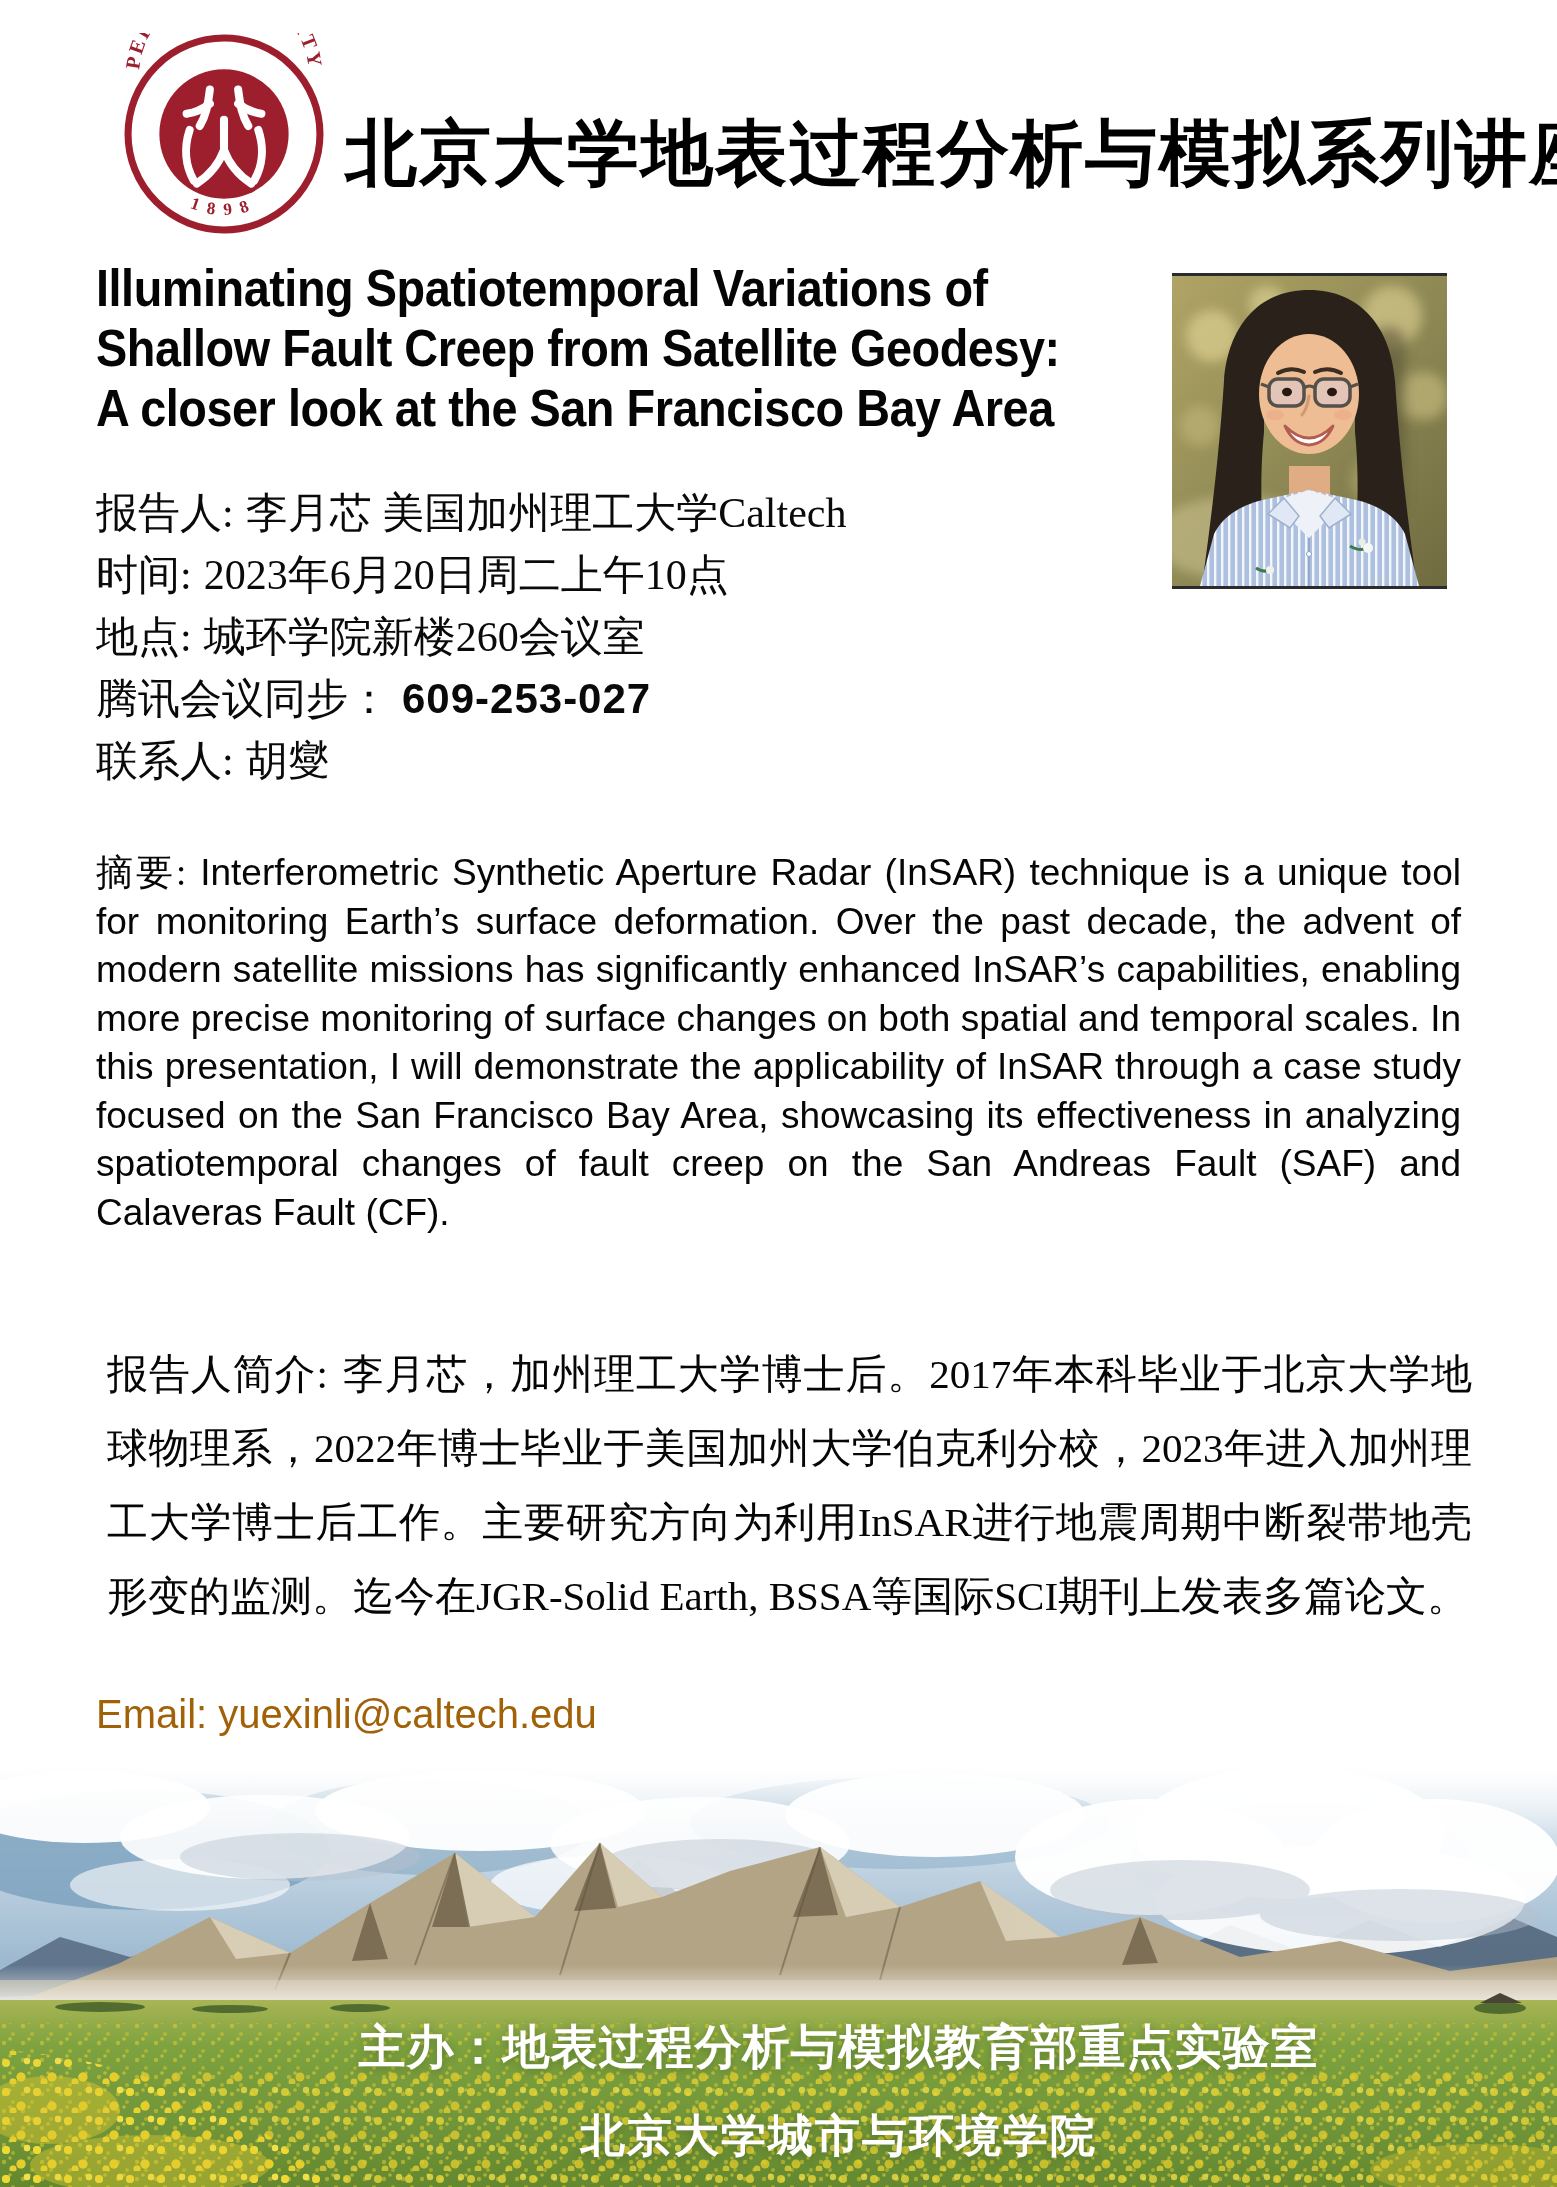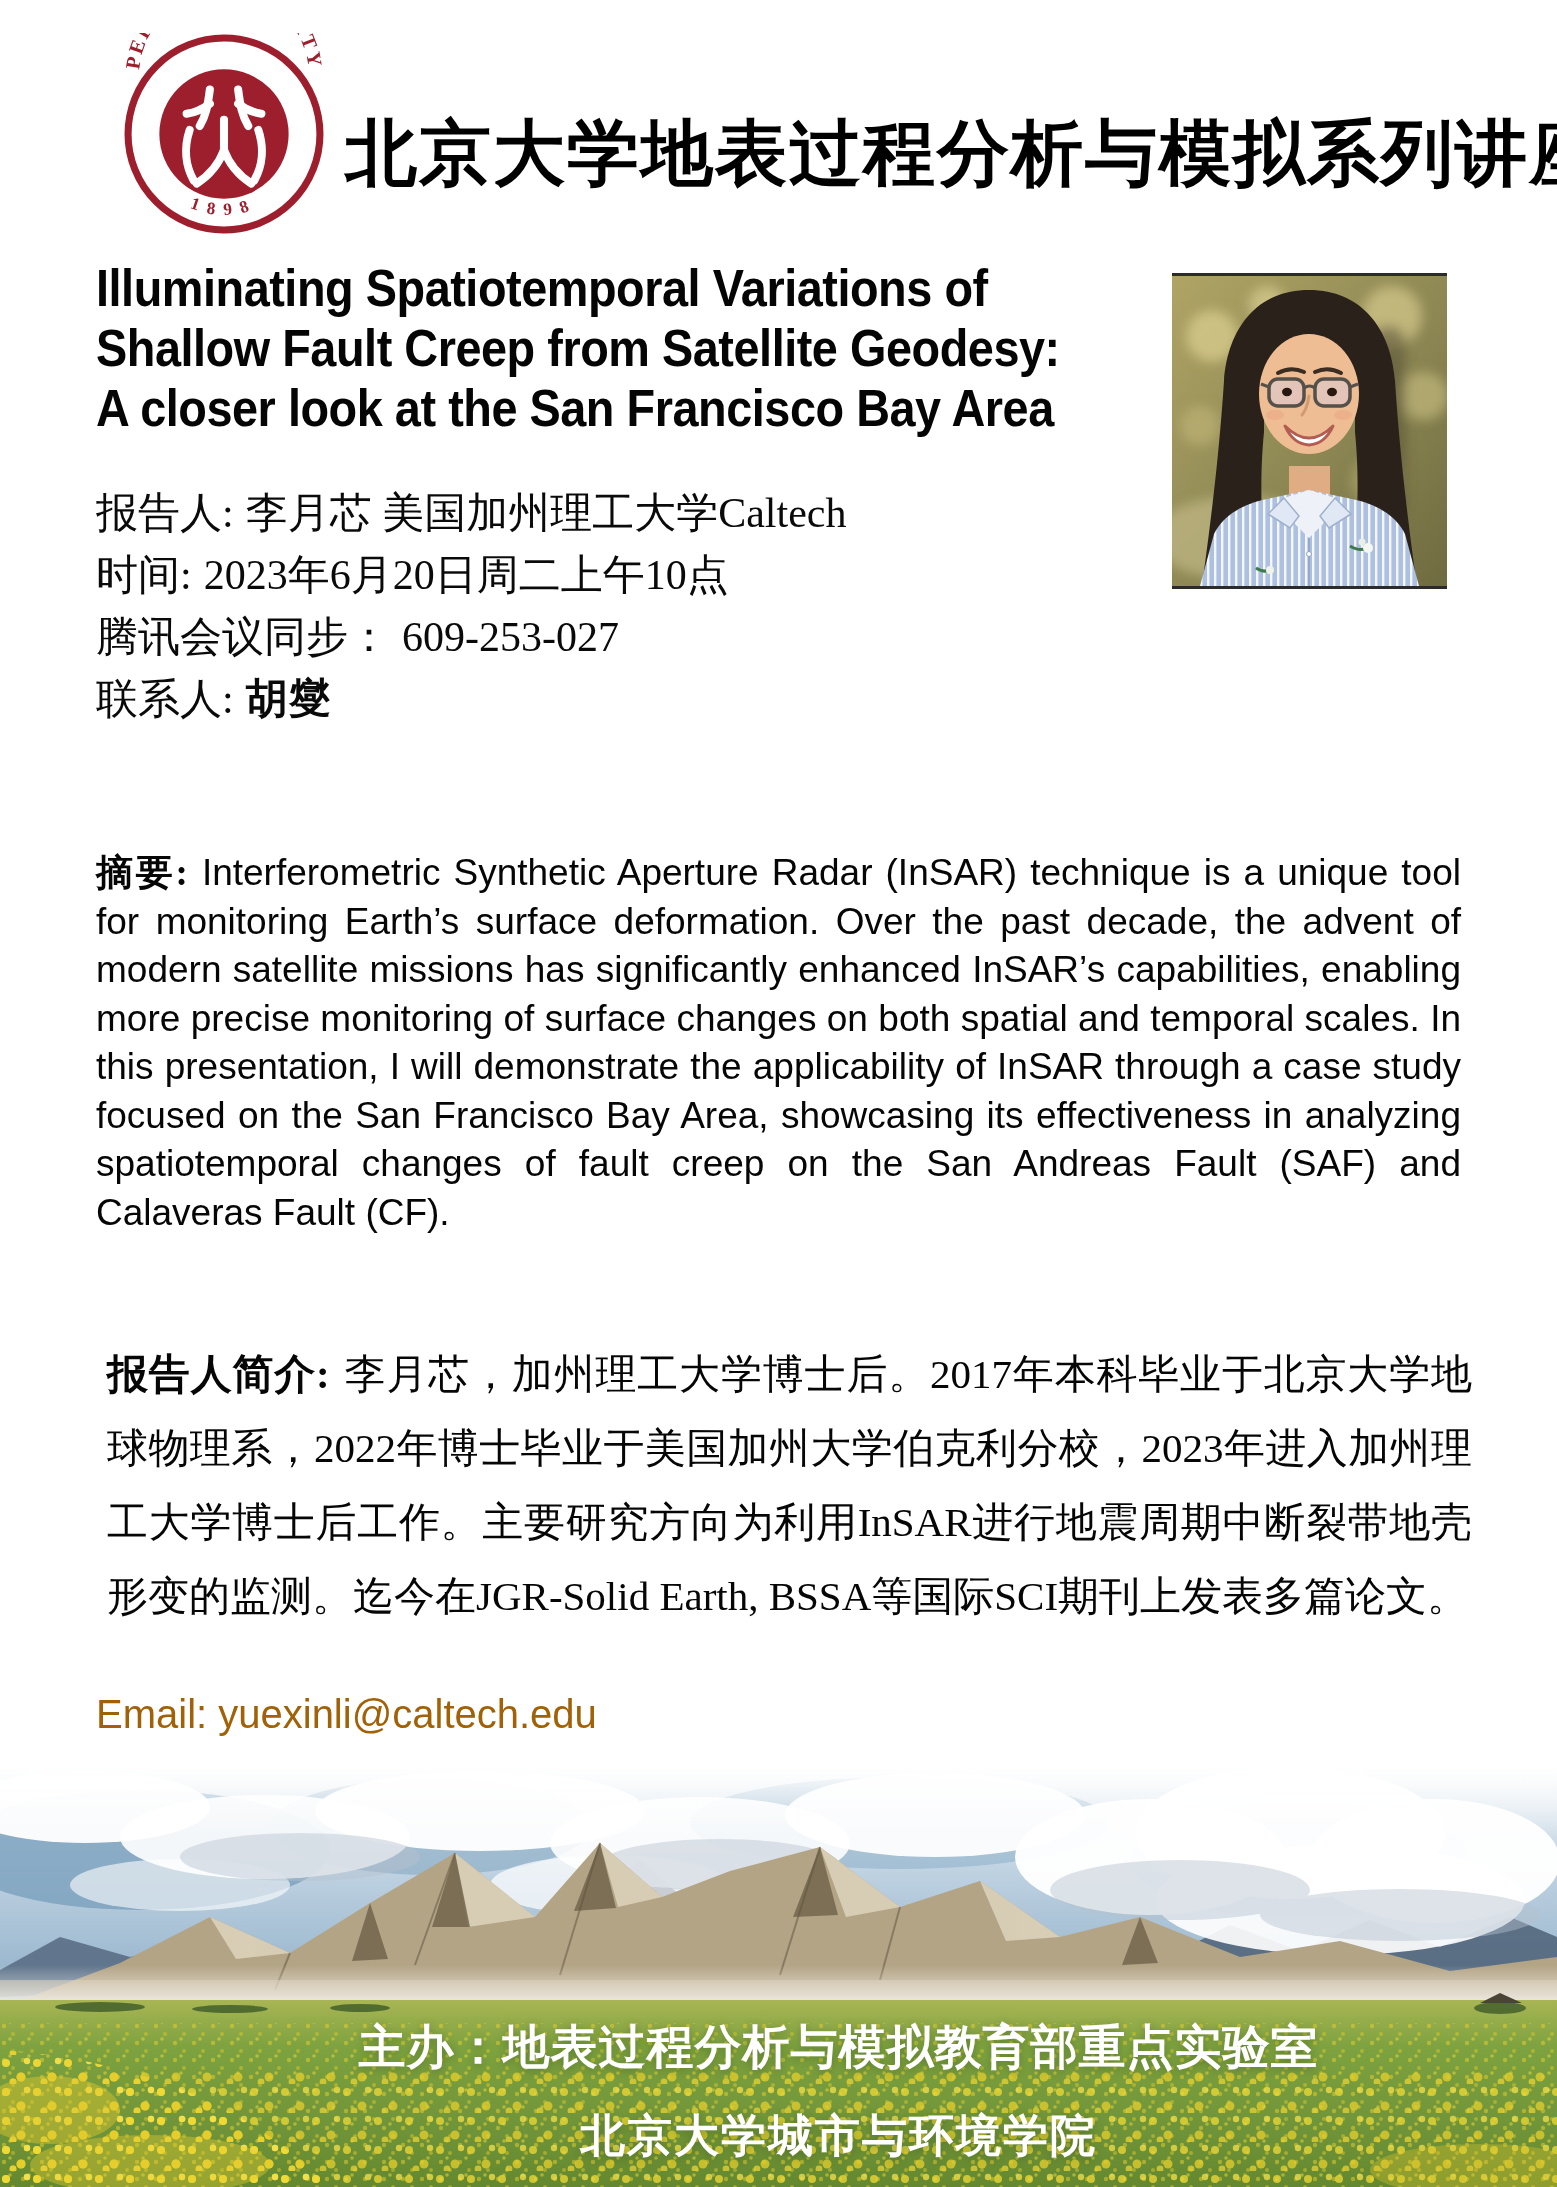--- a/index.html
+++ b/index.html
@@ -51,21 +51,21 @@
     font-size:37px;line-height:48.5px;
     font-family:"Liberation Sans","DejaVu Sans",sans-serif;
   }
   .bio{
     top:1296px;
     font-size:41px;line-height:74px;
     font-family:"Liberation Serif","DejaVu Serif",serif;
     margin-left:11px;
   }
   .para-label{
-    font-weight:700;margin-right:14px;
+    font-weight:400;margin-right:14px;
     font-family:"Liberation Serif","DejaVu Serif",serif;
   }
   .email-line{
     position:absolute;left:96px;top:1692px;
     font-size:40px;color:#a16207;
     font-family:"Liberation Sans","DejaVu Sans",sans-serif;
   }
   
   .landscape{position:absolute;left:0;top:1765px;width:1557px;height:422px;}
   .footer-text{
@@ -190,20 +190,21 @@
 
       <path d="M113 150 Q137 174 161 150 Q153 168 137 169 Q121 168 113 150 Z" fill="#ffffff" stroke="#b35c52" stroke-width="3" stroke-linejoin="round"></path>
       <ellipse cx="103" cy="139" rx="9" ry="5" fill="#e89f7e" opacity=".45"></ellipse>
       <ellipse cx="171" cy="139" rx="9" ry="5" fill="#e89f7e" opacity=".45"></ellipse>
     </svg>
   </div>
 
   <div class="info-block">
     <div class="info-line"><span class="info-label">报告人:</span><span class="info-value">李月芯 美国加州理工大学Caltech</span></div>
     <div class="info-line"><span class="info-label">时间:</span><span class="info-value">2023年6月20日周二上午10点</span></div>
+    <div class="info-line"><span class="info-label">地点:</span><span class="info-value">城环学院新楼260会议室</span></div>
     <div class="info-line"><span class="info-label">腾讯会议同步：</span><span class="info-value">609-253-027</span></div>
     <div class="info-line"><span class="info-label">联系人:</span><span class="info-value">胡燮</span></div>
   </div>
 
   <p class="para abstract"><span class="para-label">摘要:</span><span>Interferometric Synthetic Aperture Radar (InSAR) technique is a unique tool for monitoring Earth’s surface deformation. Over the past decade, the advent of modern satellite missions has significantly enhanced InSAR’s capabilities, enabling more precise monitoring of surface changes on both spatial and temporal scales. In this presentation, I will demonstrate the applicability of InSAR through a case study focused on the San Francisco Bay Area, showcasing its effectiveness in analyzing spatiotemporal changes of fault creep on the San Andreas Fault (SAF) and Calaveras Fault (CF).</span></p>
 
   <p class="para bio"><span class="para-label">报告人简介:</span><span>李月芯，加州理工大学博士后。2017年本科毕业于北京大学地球物理系，2022年博士毕业于美国加州大学伯克利分校，2023年进入加州理工大学博士后工作。主要研究方向为利用InSAR进行地震周期中断裂带地壳形变的监测。迄今在JGR-Solid Earth, BSSA等国际SCI期刊上发表多篇论文。</span></p>
 
   <div class="email-line">Email: yuexinli@caltech.edu</div>
 

